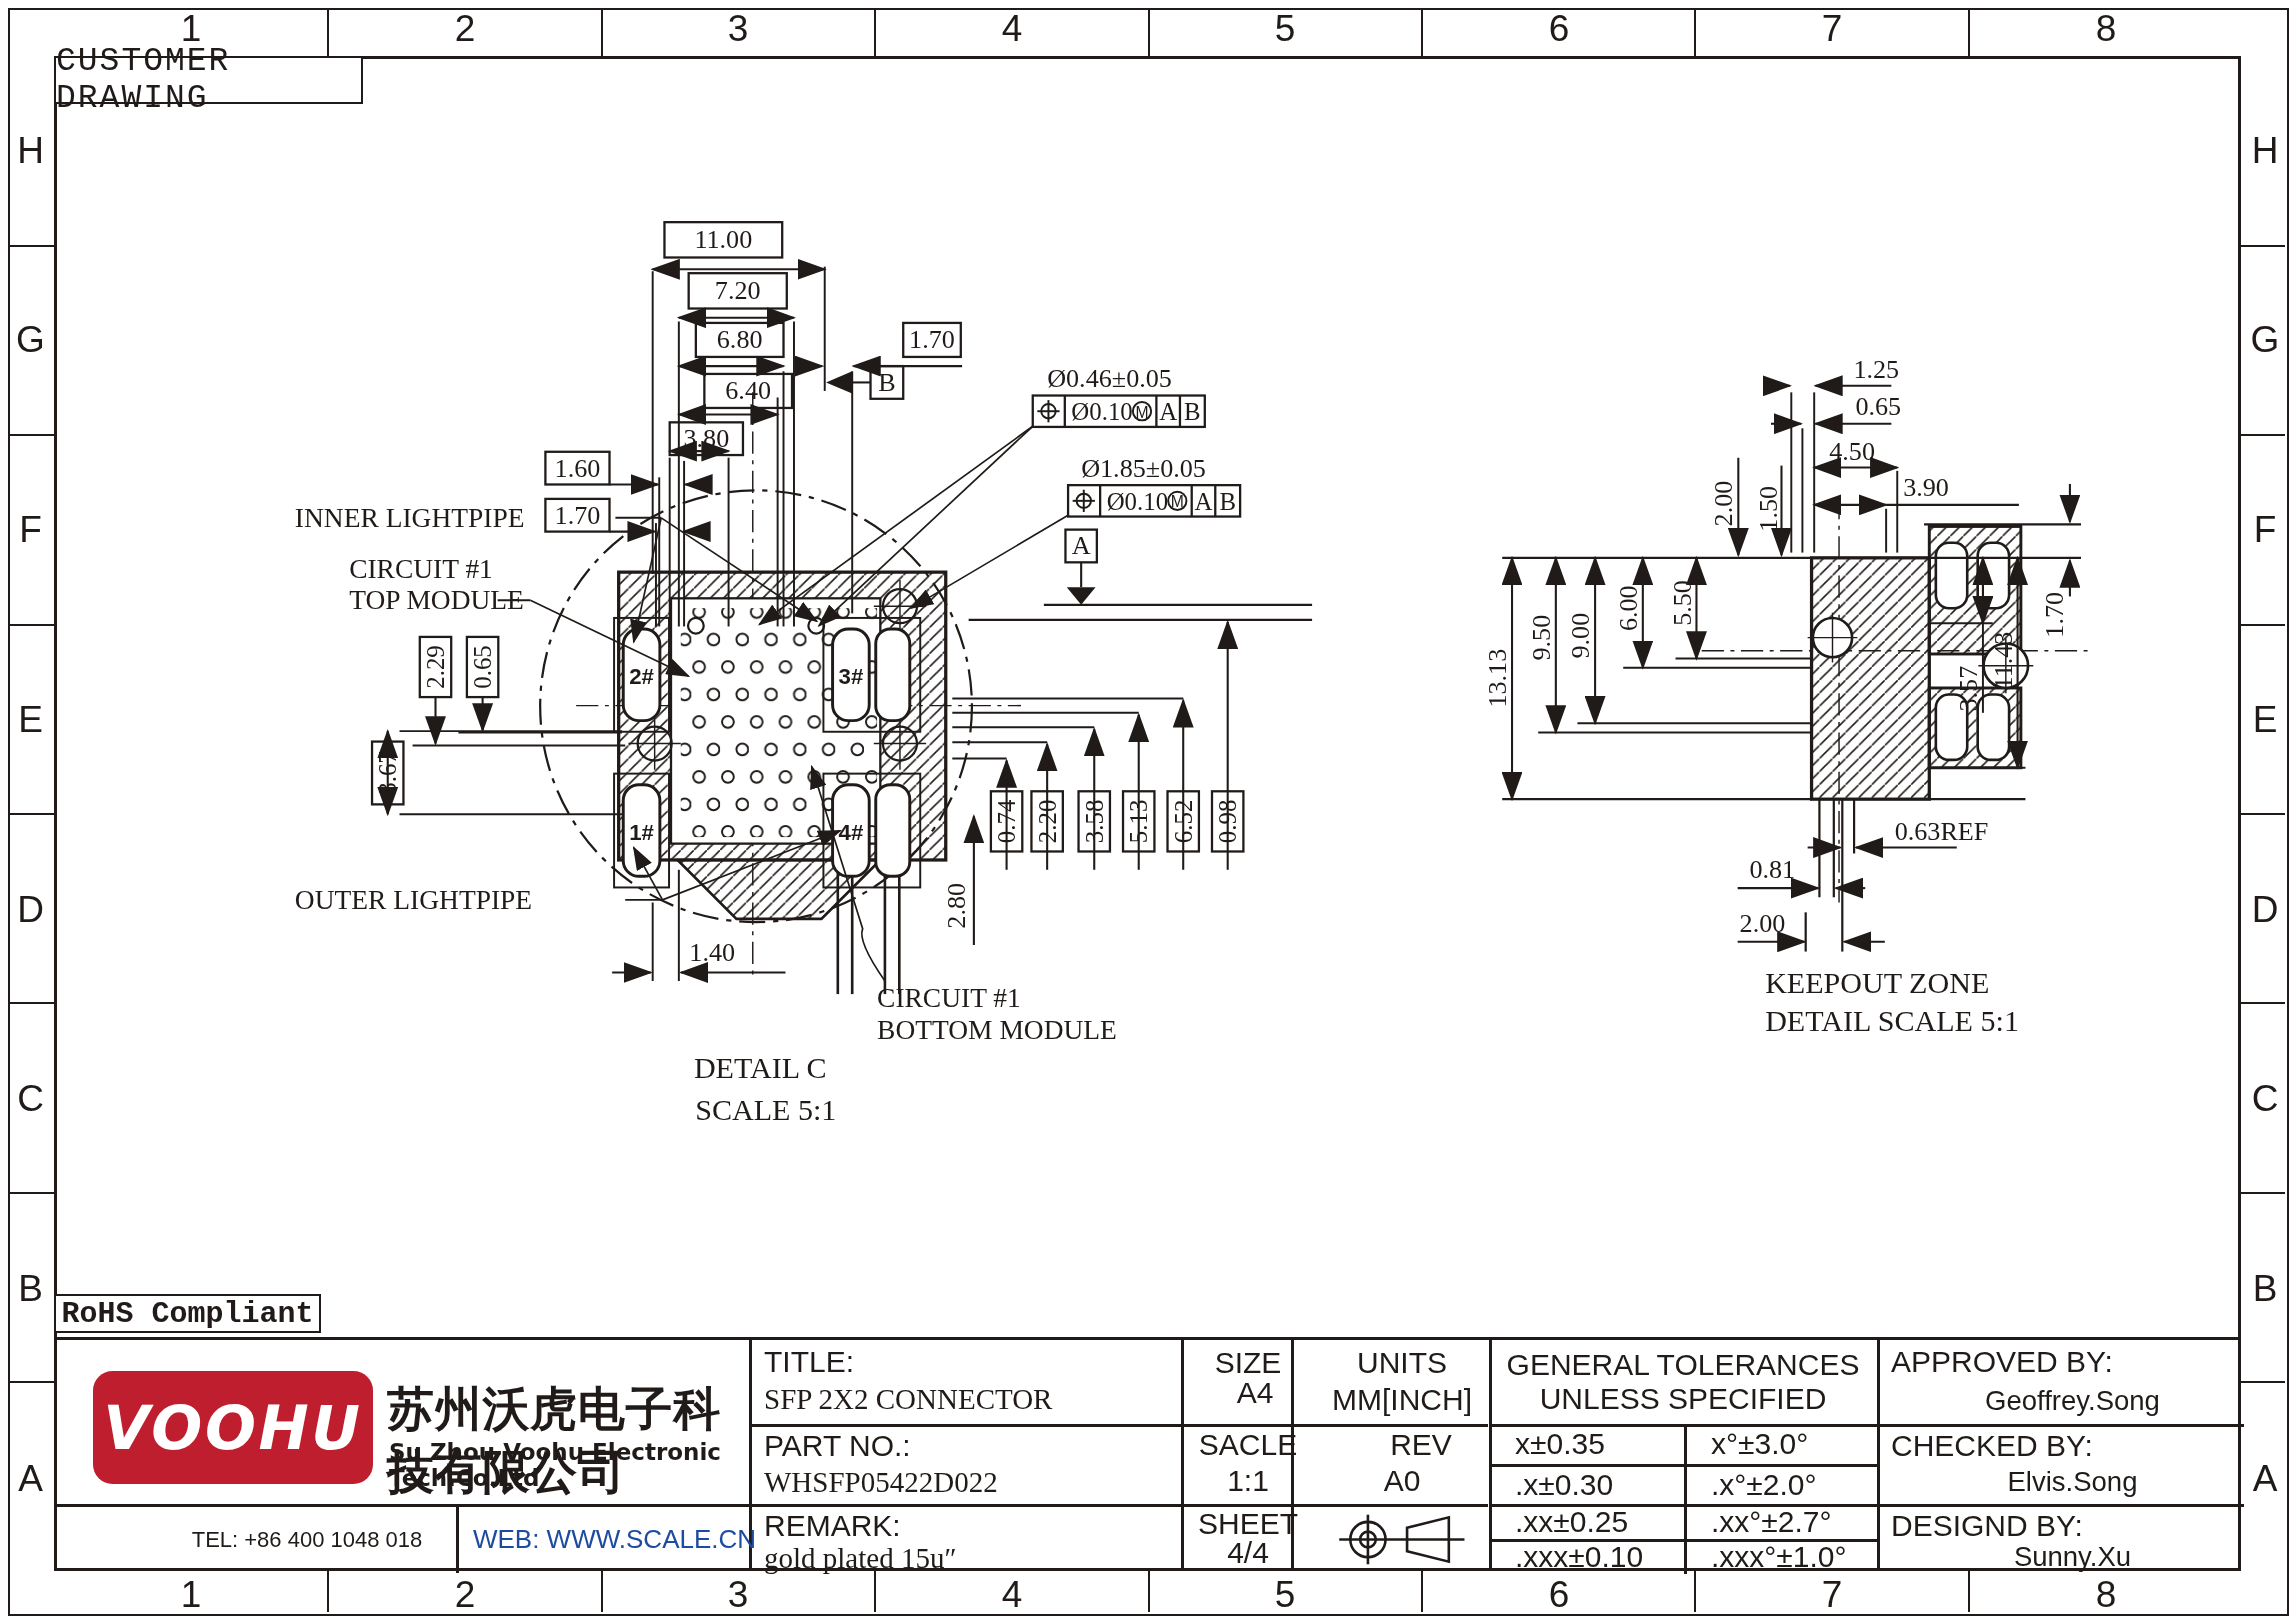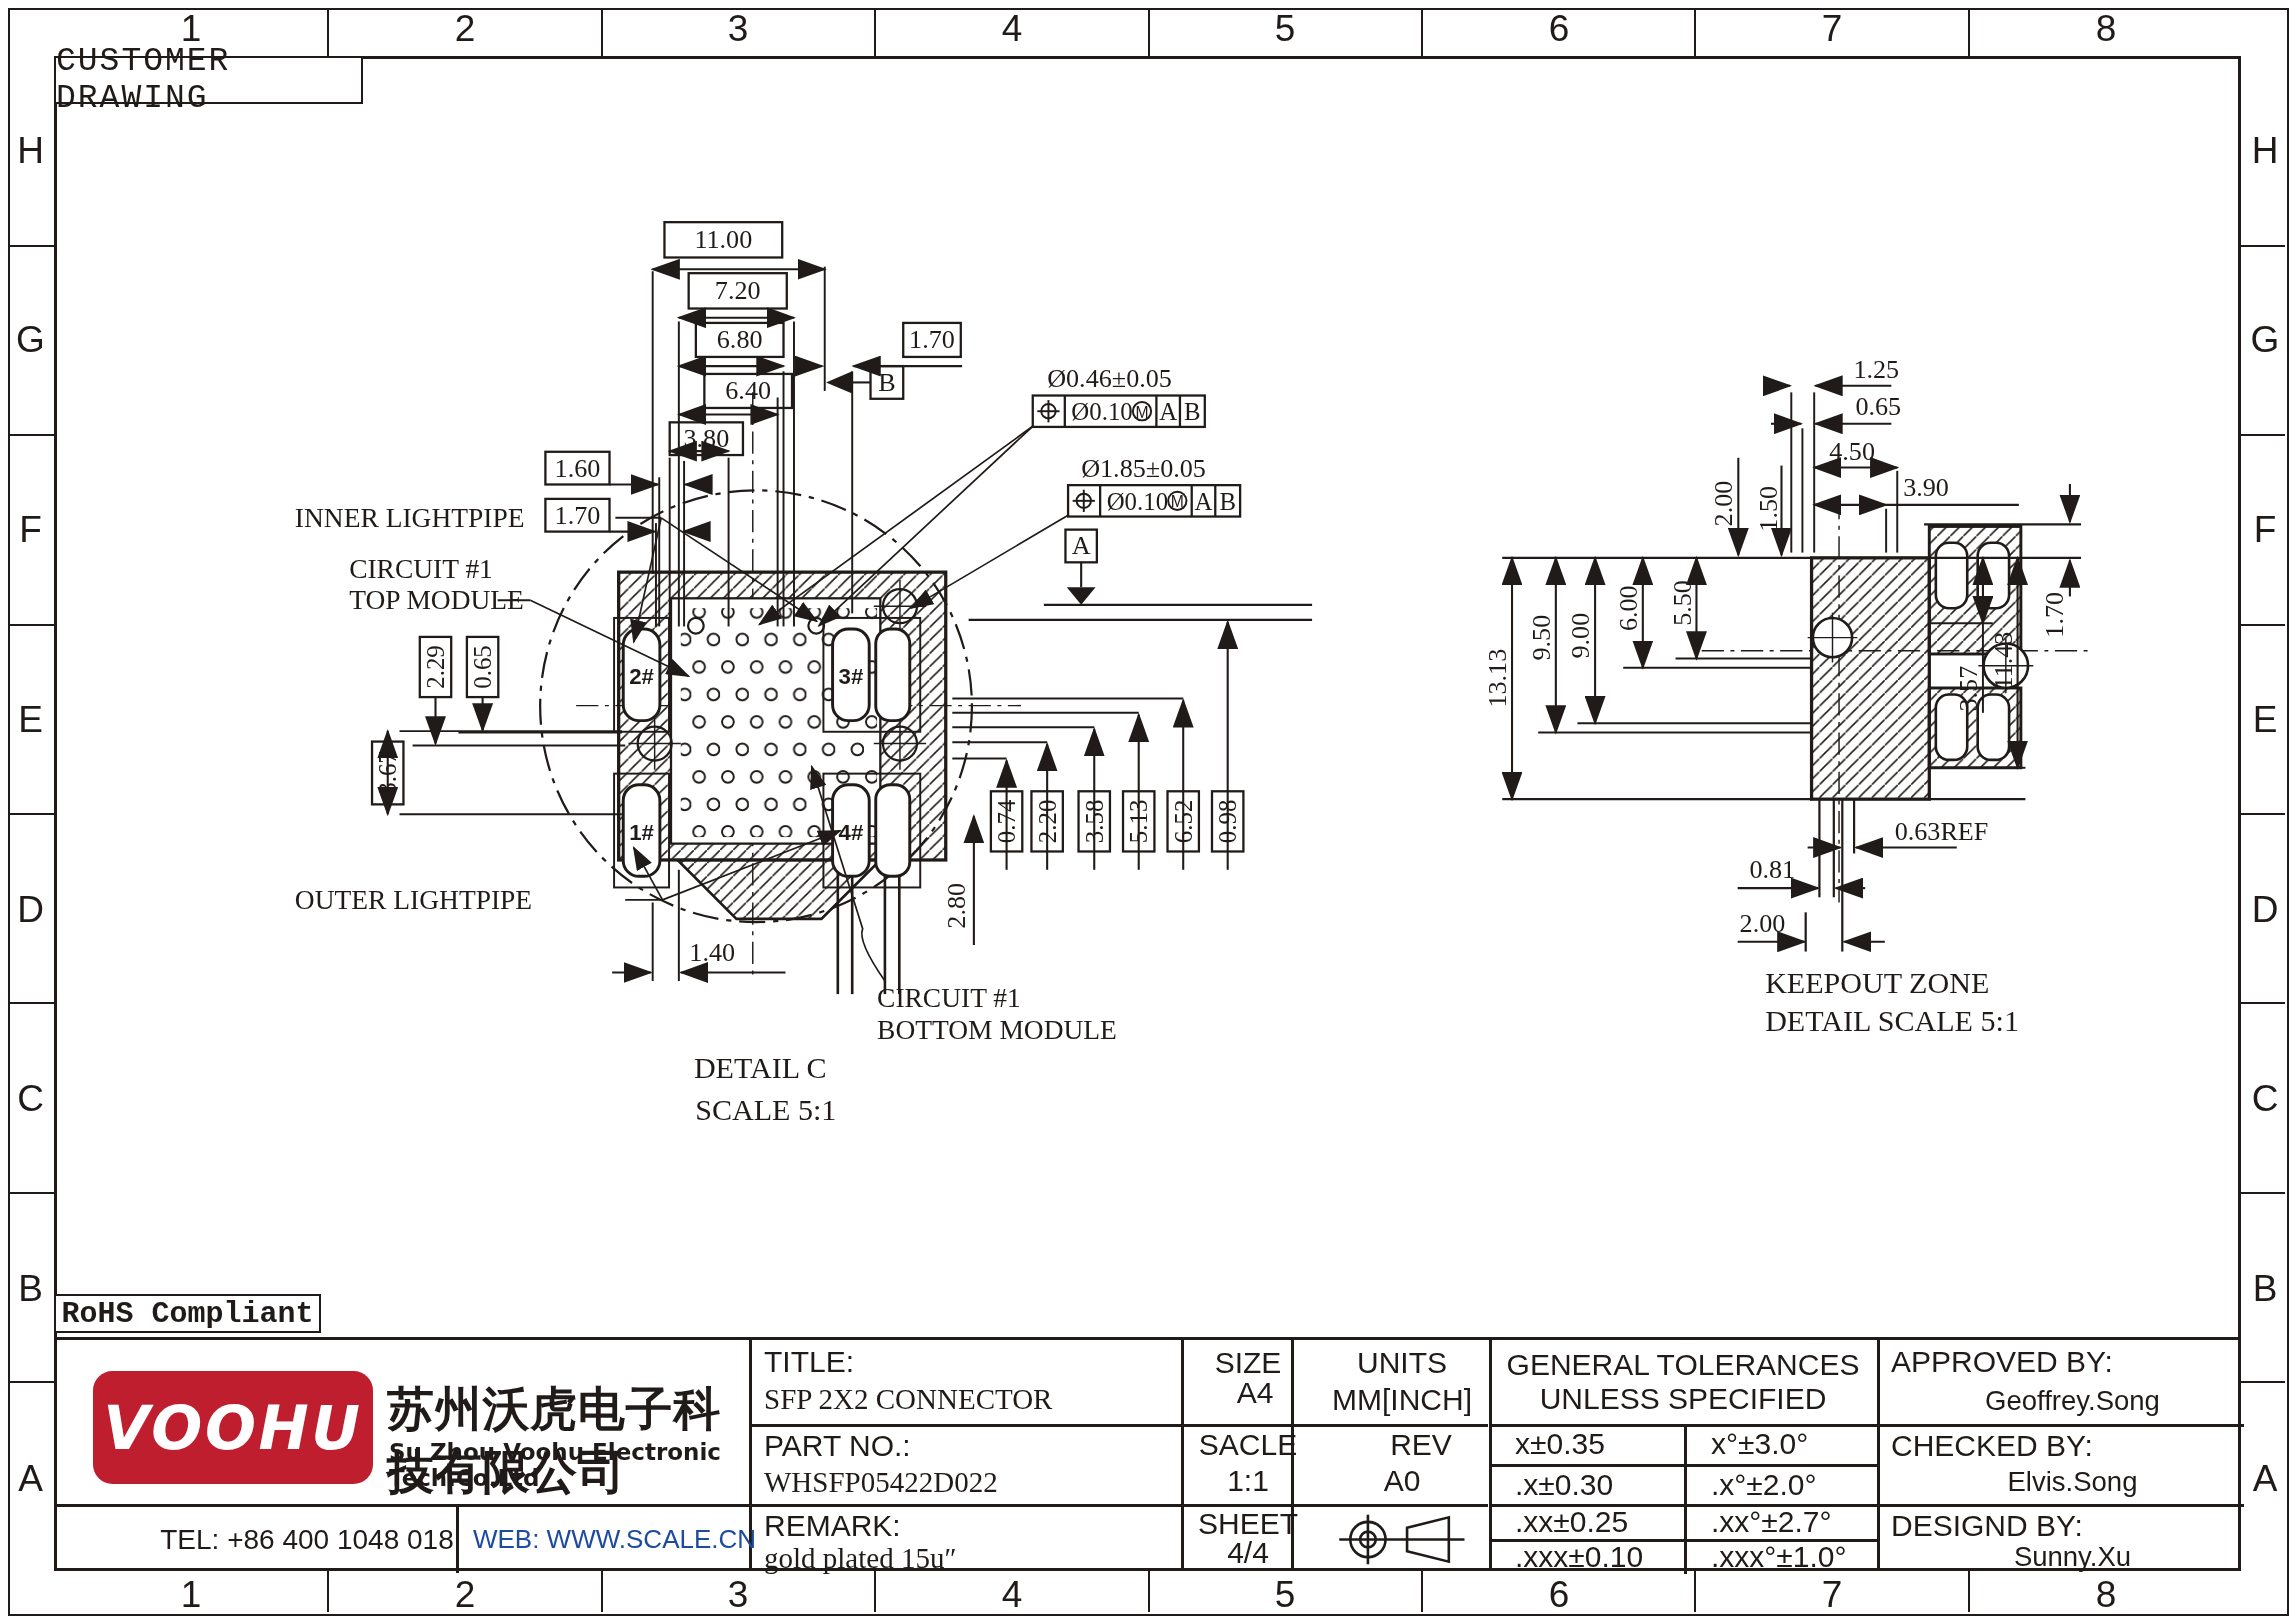--- a/index.html
+++ b/index.html
@@ -484,21 +484,21 @@
     <div class="hline" style="left:1432px;top:164px;width:388px"></div>
     <div class="hline" style="left:1432px;top:199px;width:388px"></div>
     <div class="hline" style="left:1820px;top:84px;width:367px"></div>
     <div class="hline" style="left:1820px;top:164px;width:367px"></div>
 
     <div class="abs logo-badge" style="left:36px;top:31px;width:280px;height:113px">
       <span class="logo-text">VOOHU</span>
     </div>
     <div class="abs cn" style="left:330px;top:38px;width:357px">苏州沃虎电子科技有限公司</div>
     <div class="abs en" style="left:332px;top:99px;width:357px">Su Zhou Voohu Electronic Tech.Co.Ltd</div>
-    <div class="abs cellflex" style="left:0;top:167px;width:476px;height:65px;font-size:28px">TEL: +86 400 1048 018</div>
+    <div class="abs cellflex" style="left:0;top:167px;width:476px;height:65px;font-size:22px">TEL: +86 400 1048 018</div>
     <div class="abs cellflex" style="left:399px;top:167px;width:293px;height:65px;font-size:26px;color:#1d4ba0">WEB: WWW.SCALE.CN</div>
 
     <div class="abs tb-label" style="left:707px;top:5.2px">TITLE:</div>
     <div class="abs cad tb-value" style="left:707px;top:43px">SFP 2X2 CONNECTOR</div>
     <div class="abs tb-label" style="left:707px;top:89px">PART NO.:</div>
     <div class="abs cad tb-value" style="left:707px;top:126px">WHSFP05422D022</div>
     <div class="abs tb-label" style="left:707px;top:169px">REMARK:</div>
     <div class="abs cad tb-value" style="left:707px;top:202px">gold plated 15u″</div>
 
     <div class="abs cellflex tb-label" style="left:1124px;top:3.9px;width:110px;height:38px">SIZE</div>

